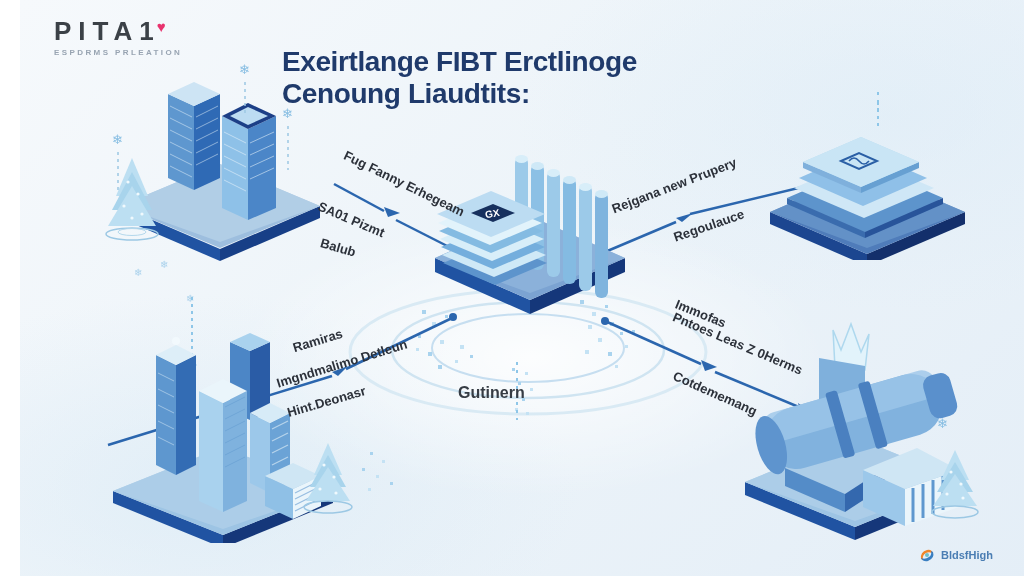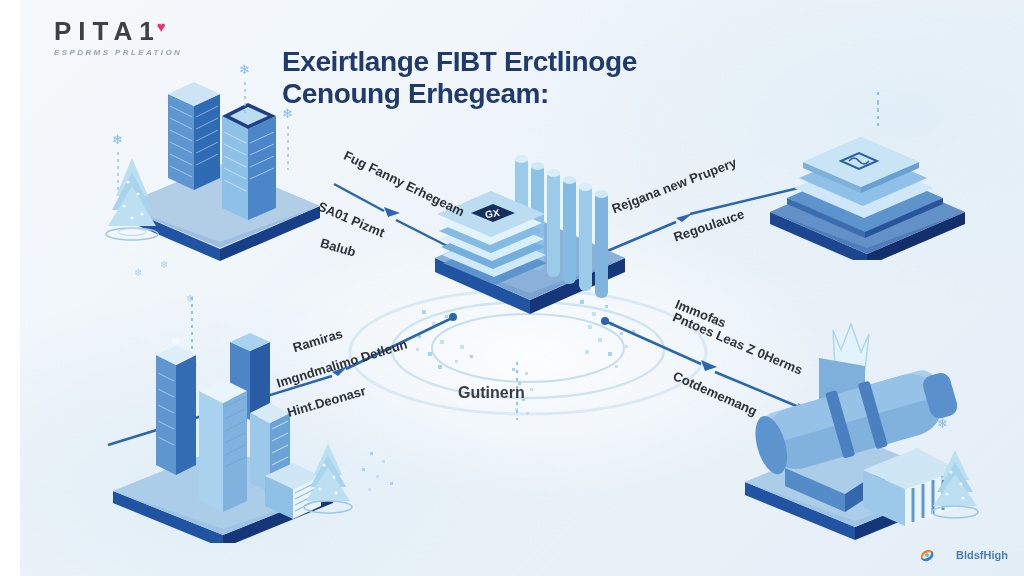--- a/index.html
+++ b/index.html
@@ -11,21 +11,21 @@
       radial-gradient(ellipse 500px 260px at 18% 85%, rgba(214,232,245,.55), rgba(214,232,245,0) 75%),
       radial-gradient(ellipse 500px 260px at 85% 20%, rgba(219,235,247,.5), rgba(219,235,247,0) 75%),
       linear-gradient(135deg,#f6f9fc 0%,#edf4f9 45%,#e4eef7 100%);
     margin-left: 20px;
   }
   .abs{position:absolute;}
   
   #brand{left:34px;top:18px;}
   .brand-name{font-size:26px;font-weight:bold;letter-spacing:7px;color:#3b4147;line-height:1;}
   .brand-heart{font-size:15px;color:#e8336e;vertical-align:top;margin-left:-4px;}
-  .brand-tag{font-size:8px;letter-spacing:2.4px;color:#98a4b2;margin-top:4px;font-weight:bold;font-style:italic;}
+  .brand-tag{font-size:8px;letter-spacing:2.4px;color:#98a4b2;margin-top:4px;font-weight:bold;}
   
   #title{left:262px;top:46px;width:500px;text-align:left;color:#1f3a6b;font-weight:bold;}
   #title .t1{font-size:28px;letter-spacing:-.4px;line-height:1.15;}
   #title .t2{font-size:28px;letter-spacing:-.4px;line-height:1.15;}
   
   .lbl{color:#2c313a;font-weight:bold;white-space:nowrap;transform-origin:center;}
   .lbl-sm{font-size:13px;}
   #lbl-tl-along{left:318px;top:176px;transform:rotate(26deg);}
   #lbl-tl-2{left:296px;top:212px;transform:rotate(23deg);}
   #lbl-tl-3{left:300px;top:240px;transform:rotate(16deg);}
@@ -33,41 +33,41 @@
   #lbl-tr-2{left:652px;top:218px;transform:rotate(-19deg);}
   #lbl-bl-1{left:272px;top:333px;transform:rotate(-17deg);}
   #lbl-bl-2{left:254px;top:356px;transform:rotate(-17deg);}
   #lbl-bl-3{left:266px;top:394px;transform:rotate(-16deg);}
   #lbl-br-1{left:654px;top:306px;transform:rotate(22deg);}
   #lbl-br-2{left:648px;top:336px;transform:rotate(23deg);}
   #lbl-br-3{left:650px;top:386px;transform:rotate(24deg);}
   #lbl-center{left:438px;top:384px;font-size:16px;color:#363c44;}
   #caption-bl{left:34px;top:470px;font-size:15px;color:#3a4047;font-weight:bold;line-height:1.4;}
   
-  #footer-brand{left:898px;top:546px;display:flex;align-items:center;gap:20px;}
+  #footer-brand{left:898px;top:546px;display:flex;align-items:center;gap:5px;}
   #footer-brand .fb-txt{font-size:11px;font-weight:bold;color:#4a7db3;}
   svg{display:block;}
   .flake{font-size:13px;fill:#86bde2;}
   .flake-lite{font-size:10px;fill:#abd2ec;}
 </style>
 </head>
 <body>
 
 <div id="canvas">
 
   <div id="brand" class="abs">
     <div>
       <span class="brand-name">PITA1</span><span class="brand-heart">♥</span>
     </div>
     <div class="brand-tag">ESPDRMS PRLEATION</div>
   </div>
 
   <div id="title" class="abs">
     <div class="t1">Exeirtlange FIBT Erctlinoge</div>
-    <div class="t2">Cenoung Erhegeam:</div>
+    <div class="t2">Cenoung Liaudtits:</div>
   </div>
 
   <svg class="abs" width="1024" height="576" viewBox="0 0 1024 576" style="left:0;top:0;">
 
     <g fill="none">
       <ellipse cx="508" cy="352" rx="178" ry="62" stroke="#d9eaf4" stroke-width="3"></ellipse>
       <ellipse cx="508" cy="350" rx="136" ry="48" stroke="#cfe4f1" stroke-width="2.5"></ellipse>
       <ellipse cx="508" cy="348" rx="96" ry="34" stroke="#c6def0" stroke-width="2"></ellipse>
     </g>
 

